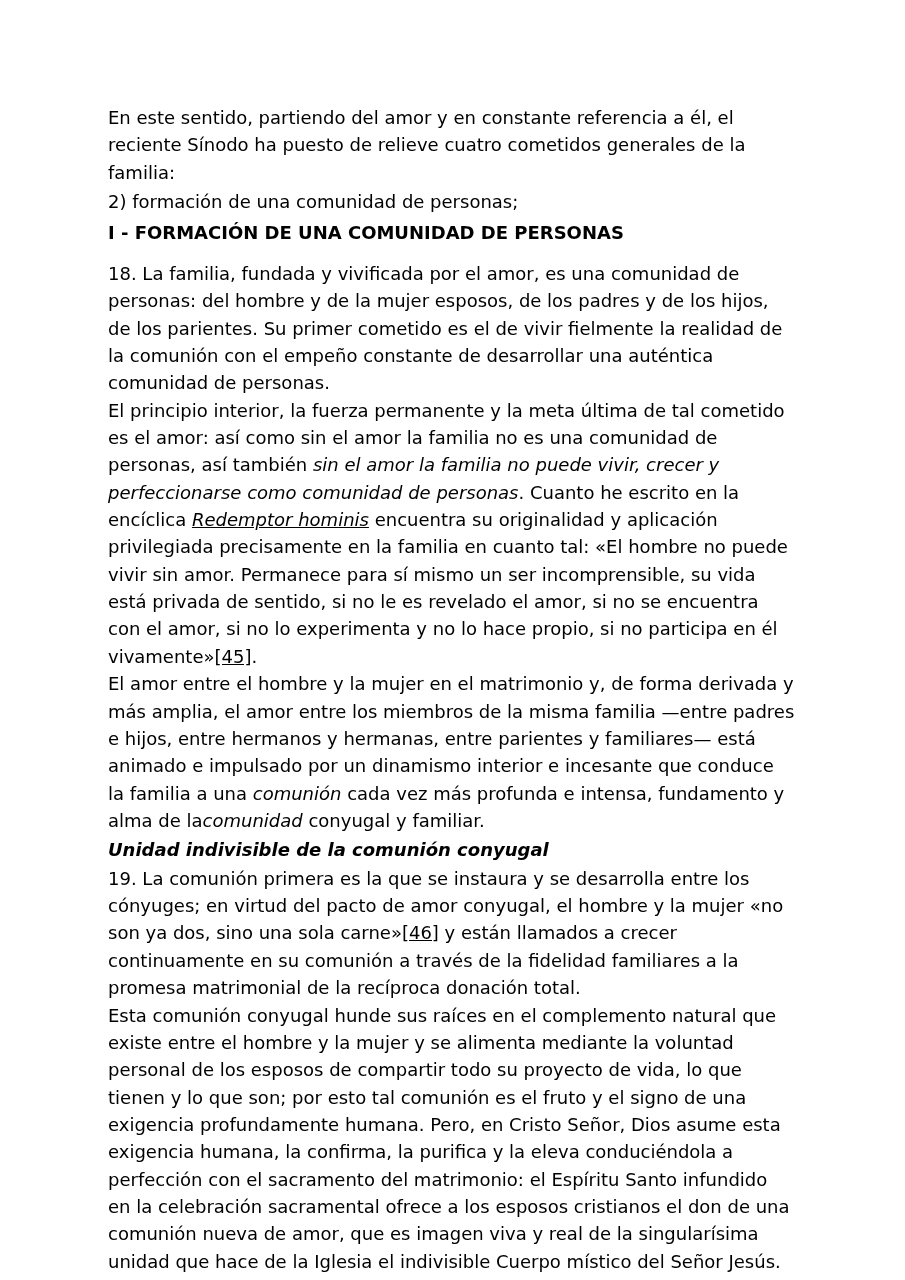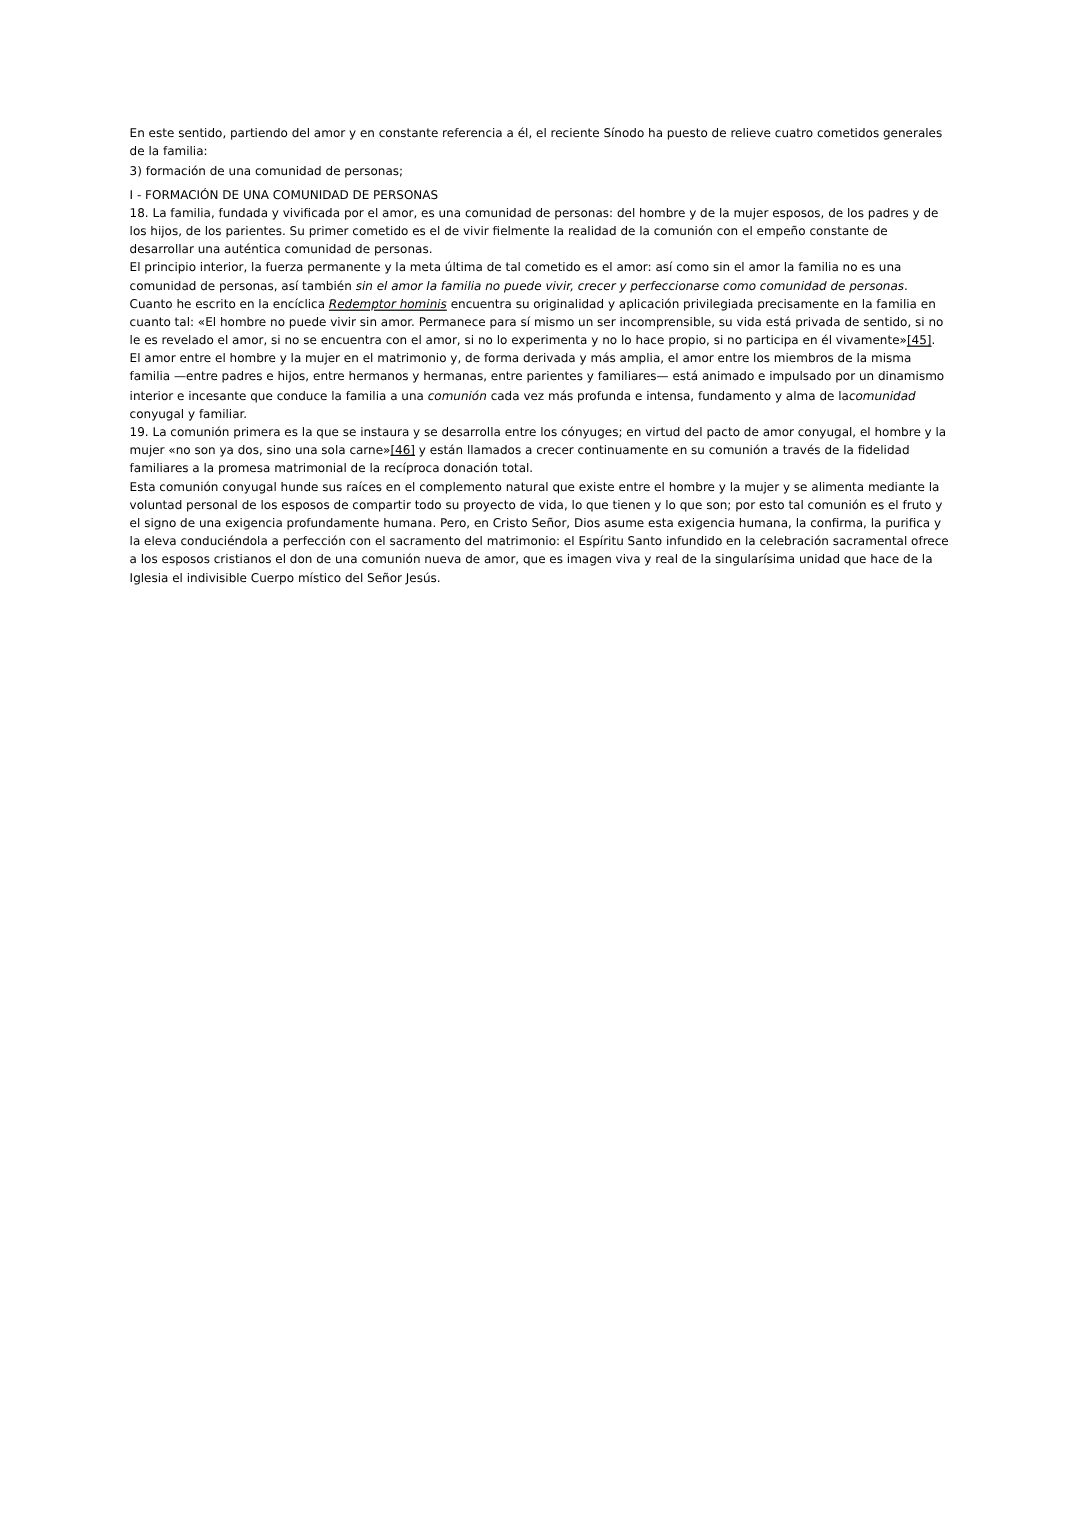--- a/index.html
+++ b/index.html
@@ -14,35 +14,35 @@
     color: #000000;
   }
   .page {
     width: 905px;
     min-height: 1280px;
     box-sizing: border-box;
     padding: 104px 110px 40px 108px;
     background: #ffffff;
   }
   .doc {
-    font-size: 10px;
+    font-size: 18px;
     line-height: 1.52;
     color: #000000;
   }
   p {
     margin: 0 0 0 0;
     text-align: left;
   }
   .para {
     margin-bottom: 0;
   }
   .heading-bold {
-    font-weight: normal;
+    font-weight: bold;
     margin-top: 4px;
-    margin-bottom: 0;
+    margin-bottom: 13px;
   }
   .heading-bolditalic {
     font-weight: bold;
     font-style: italic;
     margin-top: 2px;
     margin-bottom: 1px;
   }
   .it { font-style: italic; }
   .u-link {
     text-decoration: underline;
@@ -56,34 +56,35 @@
   }
 </style>
 </head>
 <body>
 
 <div class="page">
   <div class="doc">
 
     <p class="para">En este sentido, partiendo del amor y en constante referencia a él, el reciente Sínodo ha puesto de relieve cuatro cometidos generales de la familia:</p>
 
-    <p class="para listline">3) formación de una comunidad de personas;</p>
+    <p class="para listline">2) formación de una comunidad de personas;</p>
 
     <p class="heading-bold">I - FORMACIÓN DE UNA COMUNIDAD DE PERSONAS</p>
 
     <p class="para">18. La familia, fundada y vivificada por el amor, es una comunidad de personas: del hombre y de la mujer esposos, de los padres y de los hijos, de los parientes. Su primer cometido es el de vivir fielmente la realidad de la comunión con el empeño constante de desarrollar una auténtica comunidad de personas.</p>
 
     <p class="para">
       <span>El principio interior, la fuerza permanente y la meta última de tal cometido es el amor: así como sin el amor la familia no es una comunidad de personas, así también </span><span class="it">sin el amor la familia no puede vivir, crecer y perfeccionarse como comunidad de personas</span><span>. Cuanto he escrito en la encíclica </span><span class="u-link">Redemptor hominis</span><span> encuentra su originalidad y aplicación privilegiada precisamente en la familia en cuanto tal: «El hombre no puede vivir sin amor. Permanece para sí mismo un ser incomprensible, su vida está privada de sentido, si no le es revelado el amor, si no se encuentra con el amor, si no lo experimenta y no lo hace propio, si no participa en él vivamente»</span><span class="ref">[45]</span><span>.</span>
     </p>
 
     <p class="para">
       <span>El amor entre el hombre y la mujer en el matrimonio y, de forma derivada y más amplia, el amor entre los miembros de la misma familia —entre padres e hijos, entre hermanos y hermanas, entre parientes y familiares— está animado e impulsado por un dinamismo interior e incesante que conduce la familia a una </span><span class="it">comunión</span><span> cada vez más profunda e intensa, fundamento y alma de la</span><span class="it">comunidad</span><span> conyugal y familiar.</span>
     </p>
 
+    <p class="heading-bolditalic">Unidad indivisible de la comunión conyugal</p>
 
     <p class="para">
       <span>19. La comunión primera es la que se instaura y se desarrolla entre los cónyuges; en virtud del pacto de amor conyugal, el hombre y la mujer «no son ya dos, sino una sola carne»</span><span class="ref">[46]</span><span> y están llamados a crecer continuamente en su comunión a través de la fidelidad familiares a la promesa matrimonial de la recíproca donación total.</span>
     </p>
 
     <p class="para">Esta comunión conyugal hunde sus raíces en el complemento natural que existe entre el hombre y la mujer y se alimenta mediante la voluntad personal de los esposos de compartir todo su proyecto de vida, lo que tienen y lo que son; por esto tal comunión es el fruto y el signo de una exigencia profundamente humana. Pero, en Cristo Señor, Dios asume esta exigencia humana, la confirma, la purifica y la eleva conduciéndola a perfección con el sacramento del matrimonio: el Espíritu Santo infundido en la celebración sacramental ofrece a los esposos cristianos el don de una comunión nueva de amor, que es imagen viva y real de la singularísima unidad que hace de la Iglesia el indivisible Cuerpo místico del Señor Jesús.</p>
 
 
   </div>
 </div>

